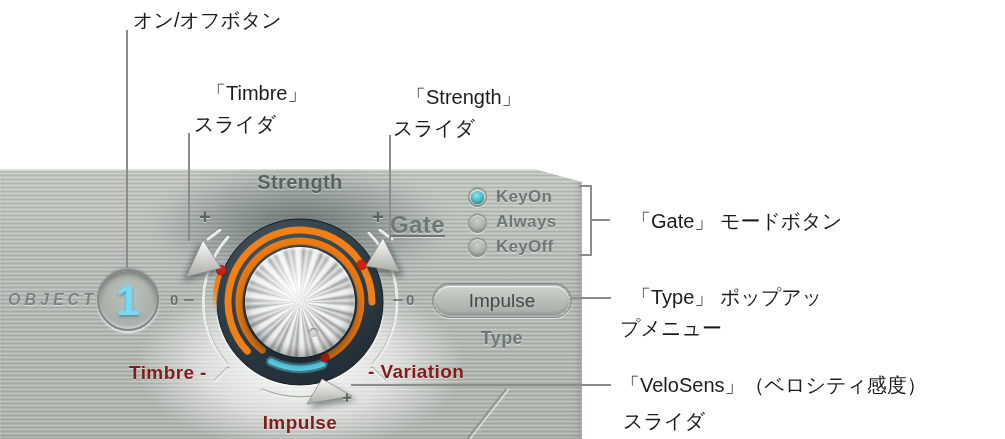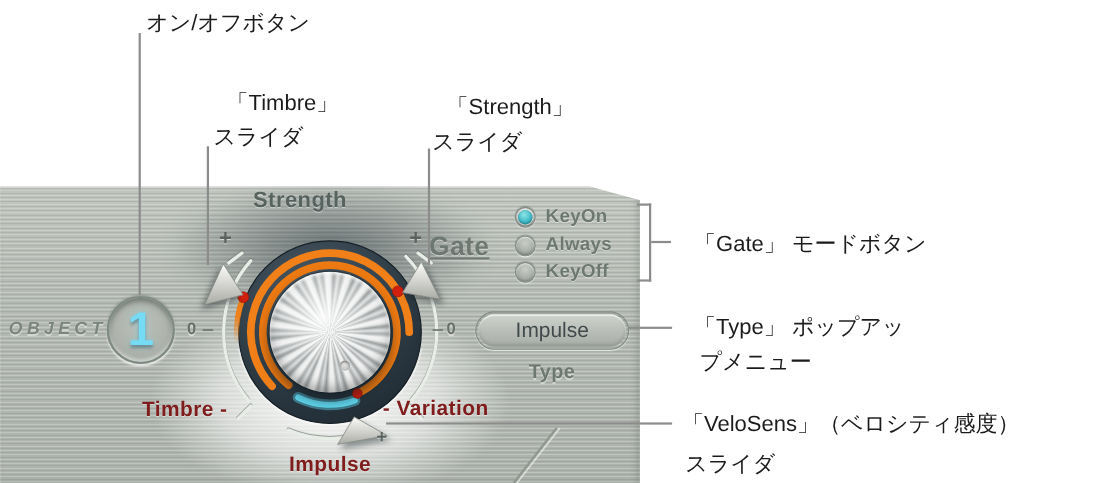--- a/index.html
+++ b/index.html
@@ -52,23 +52,23 @@
     position:absolute; left:309px; top:328px; width:9px; height:9px; border-radius:50%;
     background:radial-gradient(circle at 40% 35%, #e4e4e2, #b9bab8);
     box-shadow: inset 0 1px 2px rgba(0,0,0,0.45), 0 1px 1px rgba(255,255,255,0.6);
     z-index:4;
   }
   
   .plabel {
     position:absolute; z-index:5; font-weight:bold; color:#7f1d1d;
     text-shadow:0 1px 0 rgba(255,255,255,0.45); letter-spacing:0.4px; white-space:nowrap;
   }
-  #lbl-strength { left:230px; top:171px; width:140px; text-align:left; font-size:20px; color:#57635f; }
+  #lbl-strength { left:230px; top:171px; width:140px; text-align:center; font-size:20px; color:#57635f; }
   #lbl-timbre   { left:129px; top:362px; font-size:19px; }
-  #lbl-variation{ left:348px; top:361px; font-size:19px; }
+  #lbl-variation{ left:368px; top:361px; font-size:19px; }
   #lbl-velosens { left:245px; top:412px; width:110px; text-align:center; font-size:19px; }
   #lbl-gate     { left:390px; top:211px; font-size:24px; color:#6e7872;text-decoration:underline; }
   #lbl-type     { left:463px; top:328px; width:60px; text-align:right; font-size:18px; color:#6e7872; }
   #lbl-object   { left:8px;  top:291px; font-size:16px; letter-spacing:4px; color:#7b857f;font-style:italic; }
   .plus { position:absolute; z-index:5; font-weight:bold; font-size:20px; color:#5a645f; text-shadow:0 1px 0 rgba(255,255,255,0.5); }
   #plus-left   { left:199px; top:206px; }
   #plus-right  { left:372px; top:206px; }
   #plus-bottom { left:342px; top:388px; font-size:17px; }
   .zero { position:absolute; z-index:5; font-weight:bold; font-size:15px; color:#66706a; text-shadow:0 1px 0 rgba(255,255,255,0.5); }
   #zero-left  { left:170px; top:291px; }
@@ -140,21 +140,21 @@
   #cl-type      { left:571px; top:297px; width:40px; height:2px; }
   #cl-velosens  { left:351px; top:384px; width:260px; height:2px; }
   .ann { position:absolute; z-index:11; font-size:20px; color:#1b1b1d; white-space:nowrap; }
   #ann-onoff      { left:133px; top:7px; }
   #ann-timbre-1   { left:206px; top:80px; }
   #ann-timbre-2   { left:194px; top:111px; }
   #ann-variation-1{ left:406px; top:84px; }
   #ann-variation-2{ left:393px; top:115px; }
   #ann-gate       { left:631px; top:208px; }
   #ann-type-1     { left:631px; top:284px; }
-  #ann-type-2     { left:620px; top:315px;margin-left:16px; }
+  #ann-type-2     { left:620px; top:315px; }
   #ann-velosens-1 { left:620px; top:372px; }
   #ann-velosens-2 { left:623px; top:408px; }
 </style>
 </head>
 <body>
 
 <div id="root">
 
   <div id="panel">
     <div class="knob-shadow"></div>

